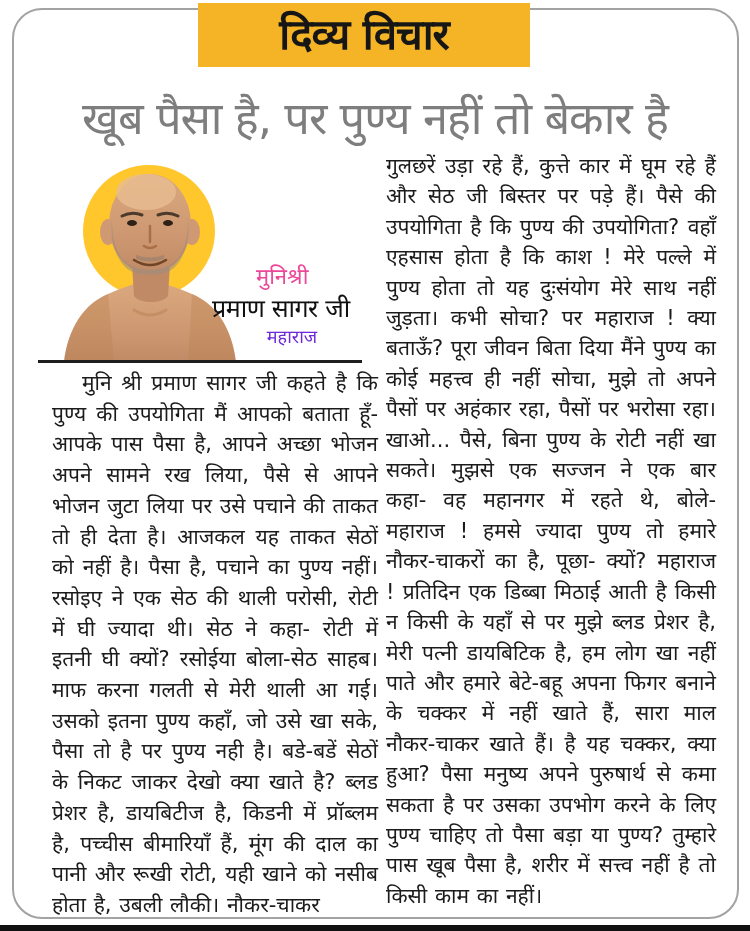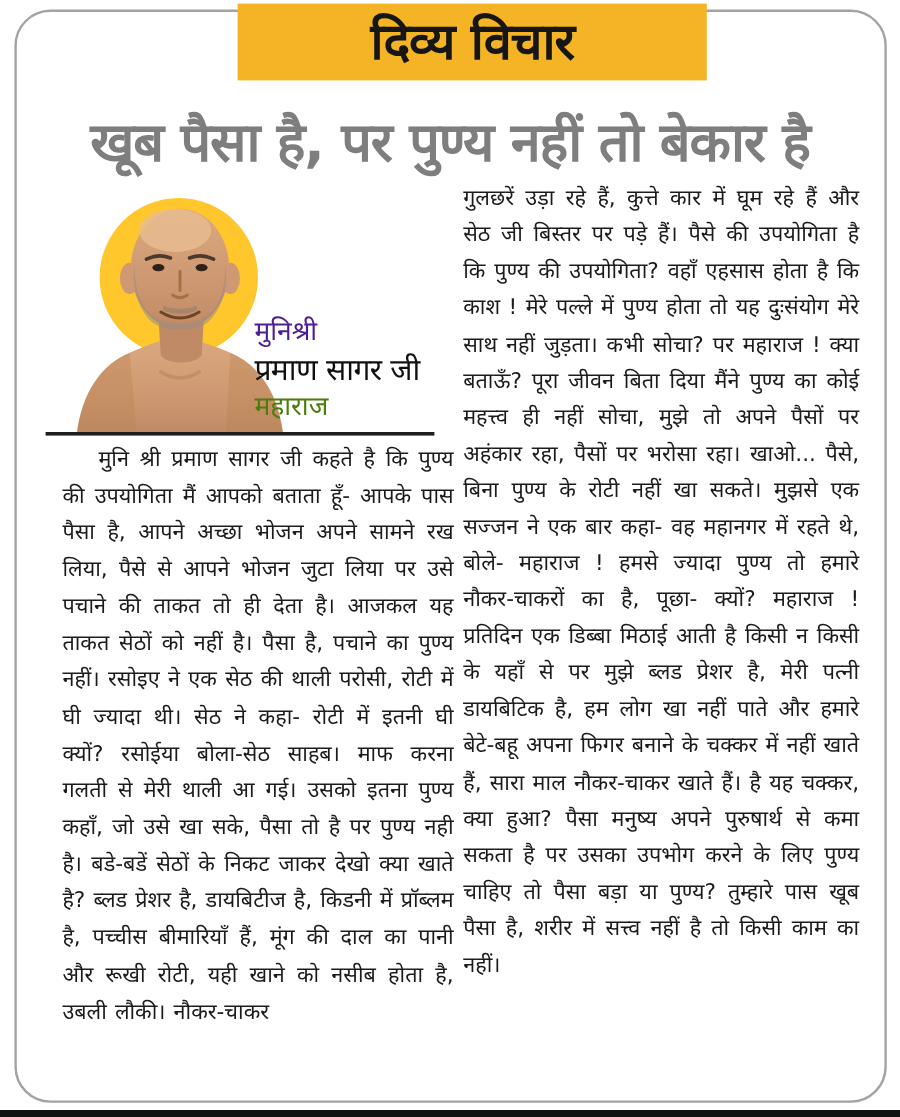--- a/index.html
+++ b/index.html
@@ -17,60 +17,60 @@
     border-radius:30px;
     background:#ffffff;
   }
 
   .bottom-bar {
     position:absolute; left:0; top:925px; width:750px; height:6px;
     background:var(--bottom-bar,#111111);
   }
 
   .kicker-banner {
-    position:absolute; left:198px; top:3px; width:391px; height:64px;
+    position:absolute; left:198px; top:3px; width:332px; height:64px;
     background:var(--banner-yellow,#f5b425);
     display:flex; align-items:center; justify-content:center;
   }
   .kicker-banner span {
     font-size:42px; font-weight:bold; color:#161616; line-height:1;
     letter-spacing:-1px;
   }
 
   .headline {
     position:absolute; left:25px; top:80px; width:700px; height:72px;
     display:flex; align-items:center; justify-content:center;
     text-align:center;
-    font-size:45px; font-weight:bold;
+    font-size:45px; font-weight:normal;
     color:var(--headline-gray,#7e7e7e);
     letter-spacing:-1px;
     white-space:nowrap;
   }
 
   .portrait {
     position:absolute; left:50px; top:160px; width:204px; height:202px;
   }
   .portrait svg { display:block; width:100%; height:100%; }
 
   .caption {
     position:absolute; left:212px; top:262px; width:160px;
     line-height:1.35;
   }
-  .caption .honorific { font-size:22px; color:#4c1d95; }
+  .caption .honorific { font-size:22px; color:#ec4899;margin-left:44px; }
   .caption .name      { font-size:25px; font-weight:normal; color:#101010; letter-spacing:-0.5px; }
-  .caption .title     { font-size:22px; color:#4d7c0f; }
+  .caption .title     { font-size:18px; color:#6d28d9;text-align:center; }
 
   .caption-divider {
     position:absolute; left:38px; top:360px; width:324px; height:3px;
     background:#1e1e1e;
   }
 
   .col {
     position:absolute;
-    font-size:18px;
+    font-size:21px;
     text-align:justify;
     color:var(--body-text,#1b1b1b);
     word-spacing:1px;
   }
   .col-left  { left:52px;  top:368px; width:326px; line-height:30.7px; text-indent:30px; }
   .col-right { left:386px; top:151px; width:330px; line-height:30.4px; }
 </style>
 </head>
 <body>
 

